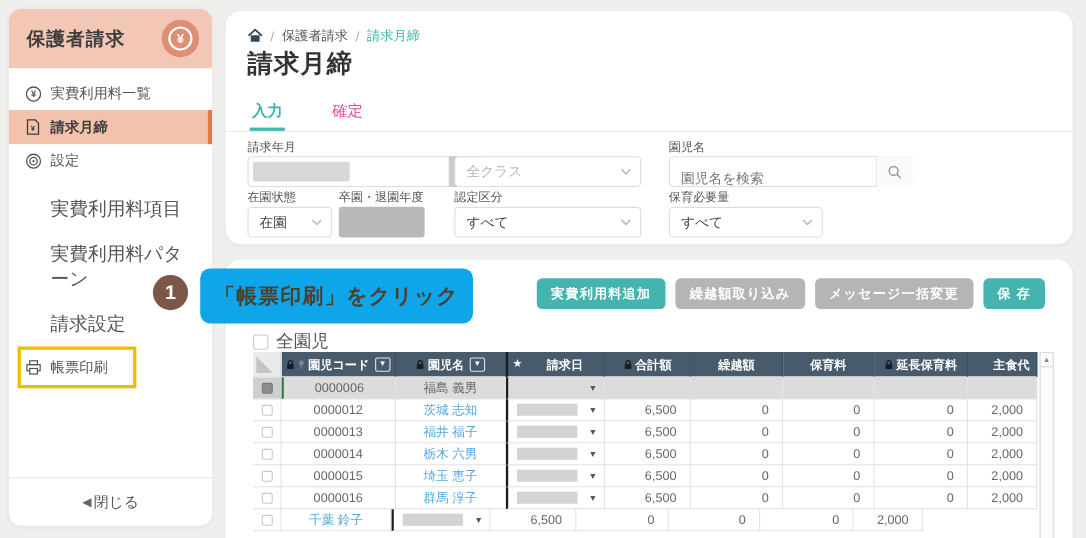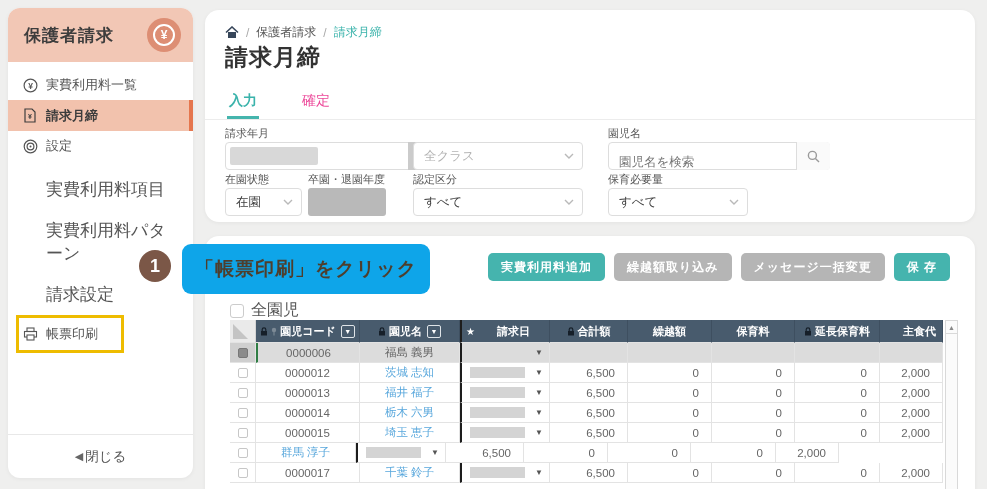--- a/index.html
+++ b/index.html
@@ -390,36 +390,36 @@
       <div class="g-cell c4 num">6,500</div>
       <div class="g-cell c5 num">0</div>
       <div class="g-cell c6 num">0</div>
       <div class="g-cell c7 num">0</div>
       <div class="g-cell c8 num">2,000</div>
     </div>
     <div class="g-row">
       <div class="g-cell c0">
           <span class="mini-cb"></span>
         </div>
+      <div class="g-cell c1 code">0000016</div>
       <div class="g-cell c2 name">群馬 淳子</div>
       <div class="g-cell c3">
           <span class="date-redact"></span>
           <span class="date-arrow">▼</span>
         </div>
       <div class="g-cell c4 num">6,500</div>
       <div class="g-cell c5 num">0</div>
       <div class="g-cell c6 num">0</div>
       <div class="g-cell c7 num">0</div>
       <div class="g-cell c8 num">2,000</div>
     </div>
     <div class="g-row">
       <div class="g-cell c0">
           <span class="mini-cb"></span>
         </div>
-      <div class="g-cell c1 code">0000017</div>
       <div class="g-cell c2 name">千葉 鈴子</div>
       <div class="g-cell c3">
           <span class="date-redact"></span>
           <span class="date-arrow">▼</span>
         </div>
       <div class="g-cell c4 num">6,500</div>
       <div class="g-cell c5 num">0</div>
       <div class="g-cell c6 num">0</div>
       <div class="g-cell c7 num">0</div>
       <div class="g-cell c8 num">2,000</div>

